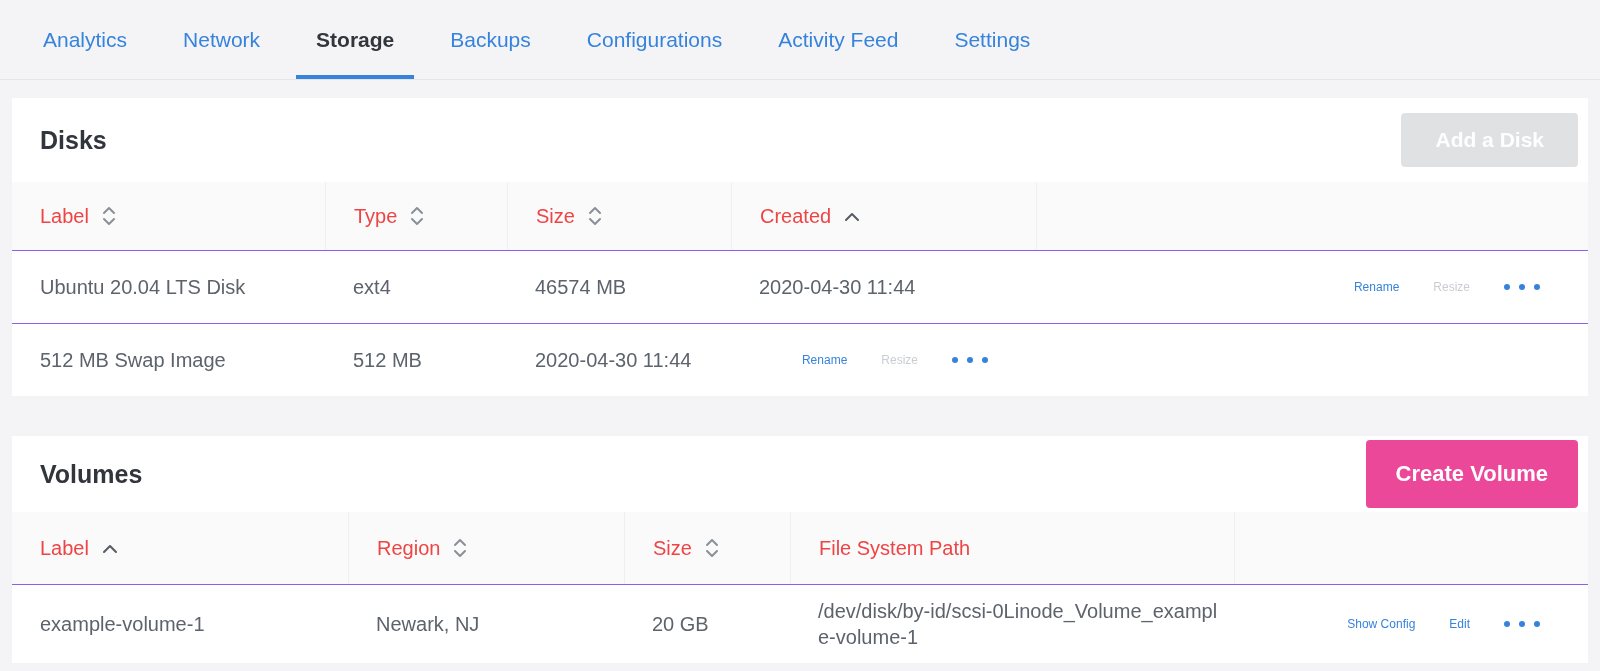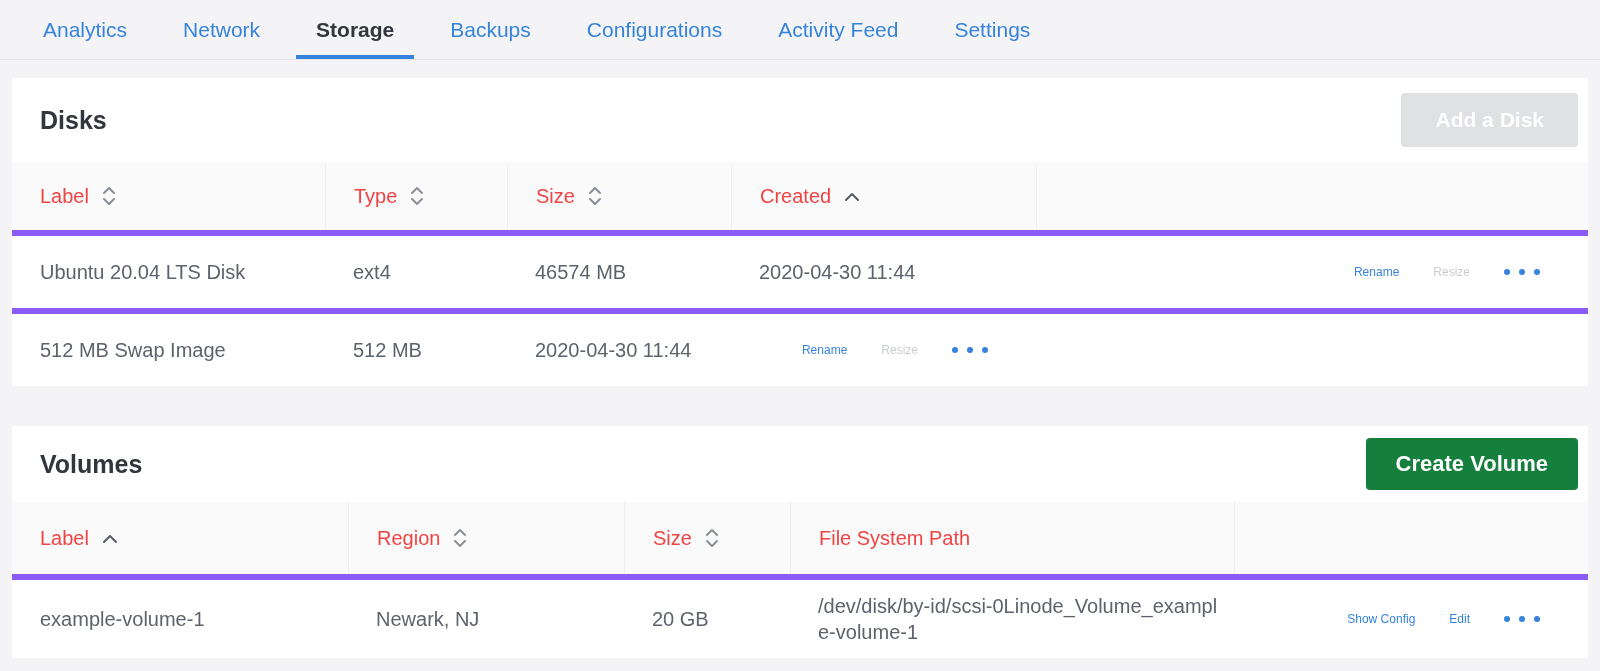--- a/index.html
+++ b/index.html
@@ -5,21 +5,21 @@
   * { margin:0; padding:0; box-sizing:border-box; }
   html,body { width:1600px; height:671px; overflow:hidden; }
   body {
     font-family:"Liberation Sans", sans-serif;
     background:#f4f4f6;
     color:#32363c;
   }
 
   
   .tabbar {
-    height:60px;
+    height:80px;
     display:flex;
     gap:56px;
     padding-left:43px;
     border-bottom:1px solid #e3e5e8;
     background:#f4f4f6;
   }
   .tab {
     display:flex; align-items:center;
     font-size:21px;
     color:#3683dc;
@@ -44,40 +44,40 @@
   }
   .card.disks  .title-row { height:84px; }
   .card.volumes .title-row { height:76px; }
   .section-title { font-size:25px; font-weight:700; color:#32363c; }
 
   .btn {
     border:none; font-family:inherit; font-weight:700; color:#ffffff;
     font-size:21px; cursor:pointer; border-radius:4px;
   }
   .btn.disabled { background:#e0e1e2; color:#fefefe; cursor:default; height:54px; padding:0 34px; }
-  .btn.primary  { background:#15803d; height:52px; padding:0 30px; font-size:22px; }
+  .btn.primary  { background:#ec4899; height:68px; padding:0 30px; font-size:22px; }
 
   
   .grid-disks   { display:grid; grid-template-columns:313px 182px 224px 305px 1fr; }
   .grid-volumes { display:grid; grid-template-columns:336px 276px 166px 444px 1fr; }
 
   .thead { background:#fafafb; }
   .card.disks   .thead > div { height:68px; }
   .card.volumes .thead > div { height:72px; }
   .th {
     display:flex; align-items:center; gap:12px;
     padding-left:28px;
     font-size:20px; color:#ef4444;
     cursor:pointer;
   }
   .thead .th + .th { border-left:1px solid #efeff1; }
   .thead .th.no-border { border-left:none; }
   .thead .spacer { border-left:1px solid #efeff1; }
 
-  .trow { border-top:6px solid #8b5cf6; }
+  .trow { border-top:1px solid #8b5cf6; }
   .card.disks   .trow > div { height:72px; }
   .card.volumes .trow > div { height:78px; }
   .td {
     display:flex; align-items:center;
     padding-left:28px;
     font-size:20px; color:#5d636c;
   }
   .td.path { line-height:1.32; }
   .td.path .path-text { word-break:break-all; max-width:402px; }
 

